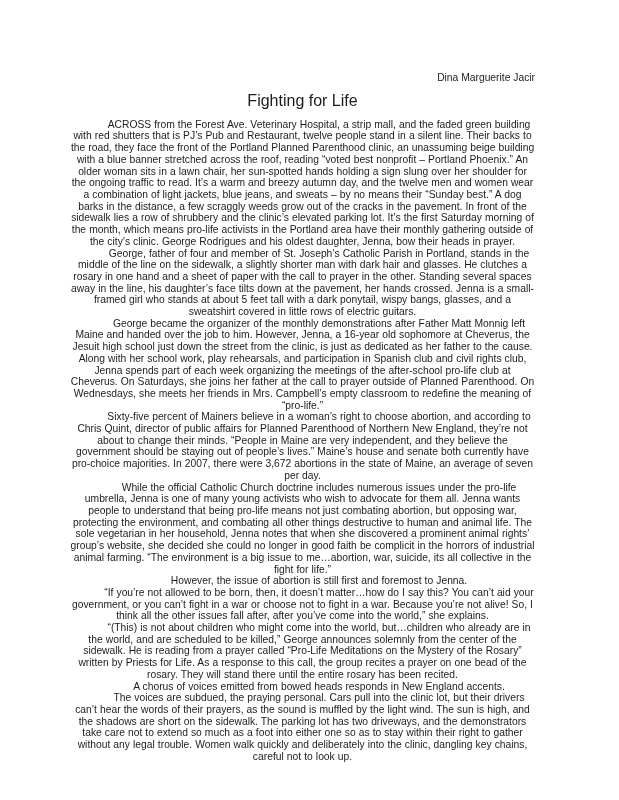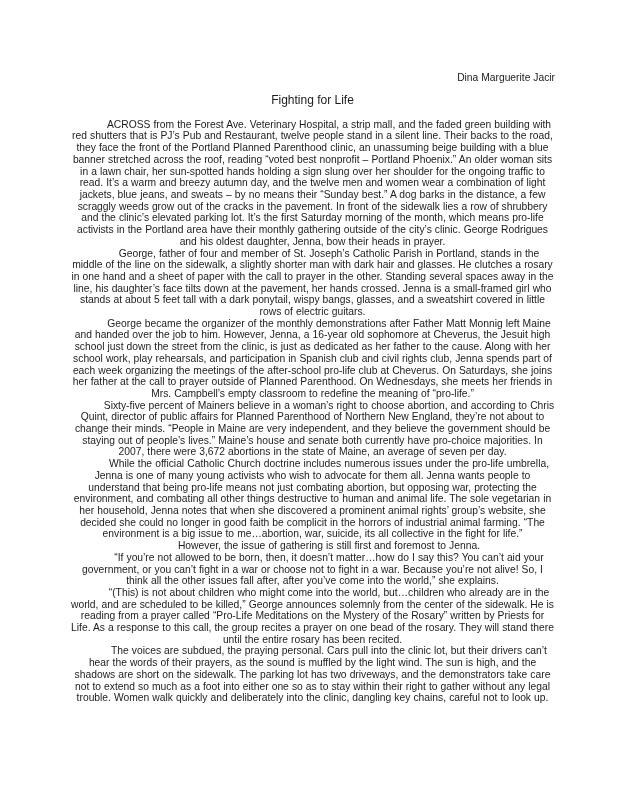--- a/index.html
+++ b/index.html
@@ -7,34 +7,34 @@
     padding: 0;
     background: #ffffff;
   }
   .page {
     position: relative;
     width: 619px;
     height: 800px;
     margin: 0 auto;
     background: #ffffff;
     box-sizing: border-box;
-    padding: 72px 64px 0 70px;
+    padding: 72px 84px 0 70px;
     font-family: "Liberation Sans", sans-serif;
     font-size: 10.3px;
     line-height: 11.7px;
     color: #1c1c1c;
     overflow: hidden;
   }
   .author-line {
     text-align: right;
     margin: 0 0 11.7px 0;
   }
   .doc-title {
     text-align: center;
-    font-size: 12px;
+    font-size: 16px;
     font-weight: normal;
     margin: 0 0 11.7px 0;
   }
   .essay-body p.para {
     margin: 0;
     text-indent: 33px;
     text-align: center;
     word-spacing: 0.2px;
   }
   .essay-body p.para span.i {
@@ -46,18 +46,19 @@
 
 <div class="page">
   <p class="author-line">Dina Marguerite Jacir</p>
   <h1 class="doc-title">Fighting for Life</h1>
   <div class="essay-body">
       <p class="para"><span>ACROSS from the Forest Ave. Veterinary Hospital, a strip mall, and the faded green building with red shutters that is PJ’s Pub and Restaurant, twelve people stand in a silent line. Their backs to the road, they face the front of the Portland Planned Parenthood clinic, an unassuming beige building with a blue banner stretched across the roof, reading “voted best nonprofit – Portland Phoenix.” An older woman sits in a lawn chair, her sun-spotted hands holding a sign slung over her shoulder for the ongoing traffic to read. It’s a warm and breezy autumn day, and the twelve men and women wear a combination of light jackets, blue jeans, and sweats – by no means their “Sunday best.” A dog barks in the distance, a few scraggly weeds grow out of the cracks in the pavement. In front of the sidewalk lies a row of shrubbery and the clinic’s elevated parking lot. It’s the first Saturday morning of the month, which means pro-life activists in the Portland area have their monthly gathering outside of the city’s clinic. George Rodrigues and his oldest daughter, Jenna, bow their heads in prayer.</span></p>
       <p class="para"><span>George, father of four and member of St. Joseph’s Catholic Parish in Portland, stands in the middle of the line on the sidewalk, a slightly shorter man with dark hair and glasses. He clutches a rosary in one hand and a sheet of paper with the call to prayer in the other. Standing several spaces away in the line, his daughter’s face tilts down at the pavement, her hands crossed. Jenna is a small-framed girl who stands at about 5 feet tall with a dark ponytail, wispy bangs, glasses, and a sweatshirt covered in little rows of electric guitars.</span></p>
       <p class="para"><span>George became the organizer of the monthly demonstrations after Father Matt Monnig left Maine and handed over the job to him. However, Jenna, a 16-year old sophomore at Cheverus, the Jesuit high school just down the street from the clinic, is just as dedicated as her father to the cause. Along with her school work, play rehearsals, and participation in Spanish club and civil rights club, Jenna spends part of each week organizing the meetings of the after-school pro-life club at Cheverus. On Saturdays, she joins her father at the call to prayer outside of Planned Parenthood. On Wednesdays, she meets her friends in Mrs. Campbell’s empty classroom to redefine the meaning of “pro-life.”</span></p>
       <p class="para"><span>Sixty-five percent of Mainers believe in a woman’s right to choose abortion, and according to Chris Quint, director of public affairs for Planned Parenthood of Northern New England, they’re not about to change their minds. “People in Maine are very independent, and they believe the government should be staying out of people’s lives.” Maine’s house and senate both currently have pro-choice majorities. In 2007, there were 3,672 abortions in the state of Maine, an average of seven per day.</span></p>
       <p class="para"><span>While the official Catholic Church doctrine includes numerous issues under the pro-life umbrella, Jenna is one of many young activists who wish to advocate for them all. Jenna wants people to understand that being pro-life means not just combating abortion, but opposing war, protecting the environment, and combating all other things destructive to human and animal life. The sole vegetarian in her household, Jenna notes that when she discovered a prominent animal rights’ group’s website, she decided she could no longer in good faith be complicit in the horrors of industrial animal farming. “The environment is a big issue to me…abortion, war, suicide, its all collective in the fight for life.”</span></p>
-      <p class="para"><span>However, the issue of gathering is still first and foremost to Jenna.</span></p>
+      <p class="para"><span>However, the issue of abortion is still first and foremost to Jenna.</span></p>
       <p class="para"><span>“If you’re not allowed to be born, then, it doesn’t matter…how do I say this? You can’t aid your government, or you can’t fight in a war or choose not to fight in a war. Because you’re not alive! So, I think all the other issues fall after, after you’ve come into the world,” she explains.</span></p>
       <p class="para"><span>“(This) is not about children who might come into the world, but…children who already are in the world, and are scheduled to be killed,” George announces solemnly from the center of the sidewalk. He is reading from a prayer called “Pro-Life Meditations on the Mystery of the Rosary” written by Priests for Life. As a response to this call, the group recites a prayer on one bead of the rosary. They will stand there until the entire rosary has been recited.</span></p>
+      <p class="para"><span>A chorus of voices emitted from bowed heads responds in New England accents.</span></p>
       <p class="para"><span>The voices are subdued, the praying personal. Cars pull into the clinic lot, but their drivers can’t hear the words of their prayers, as the sound is muffled by the light wind. The sun is high, and the shadows are short on the sidewalk. The parking lot has two driveways, and the demonstrators take care not to extend so much as a foot into either one so as to stay within their right to gather without any legal trouble. Women walk quickly and deliberately into the clinic, dangling key chains, careful not to look up.</span></p>
     </div>
 </div>
 
 </body></html>

